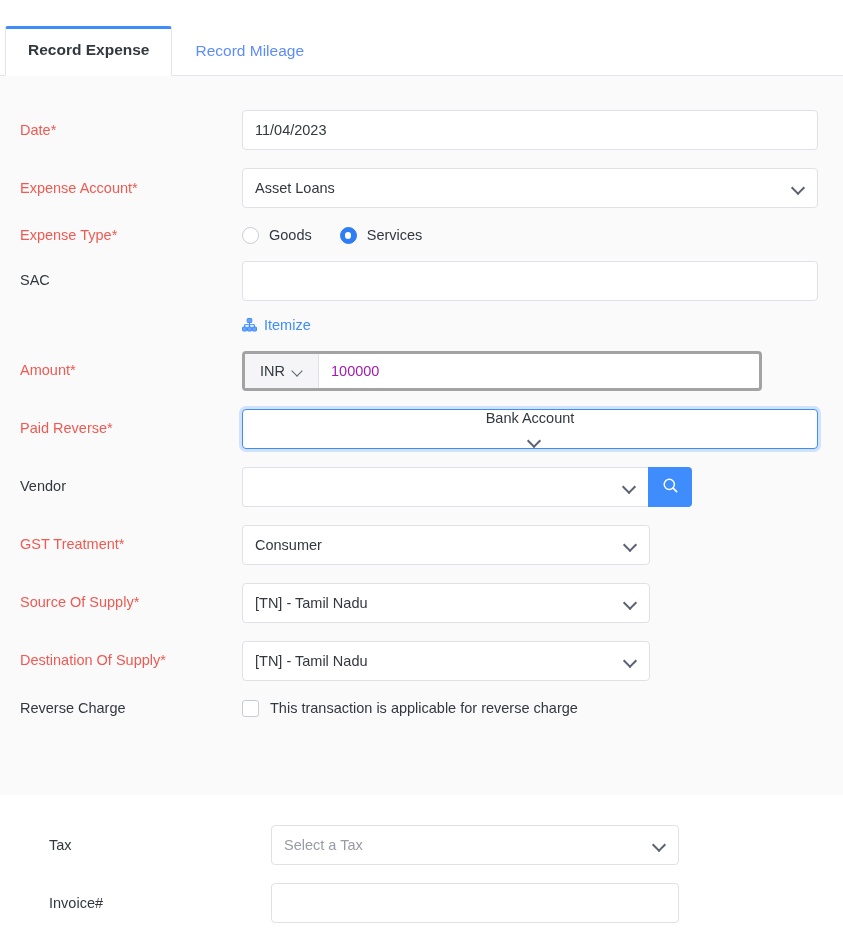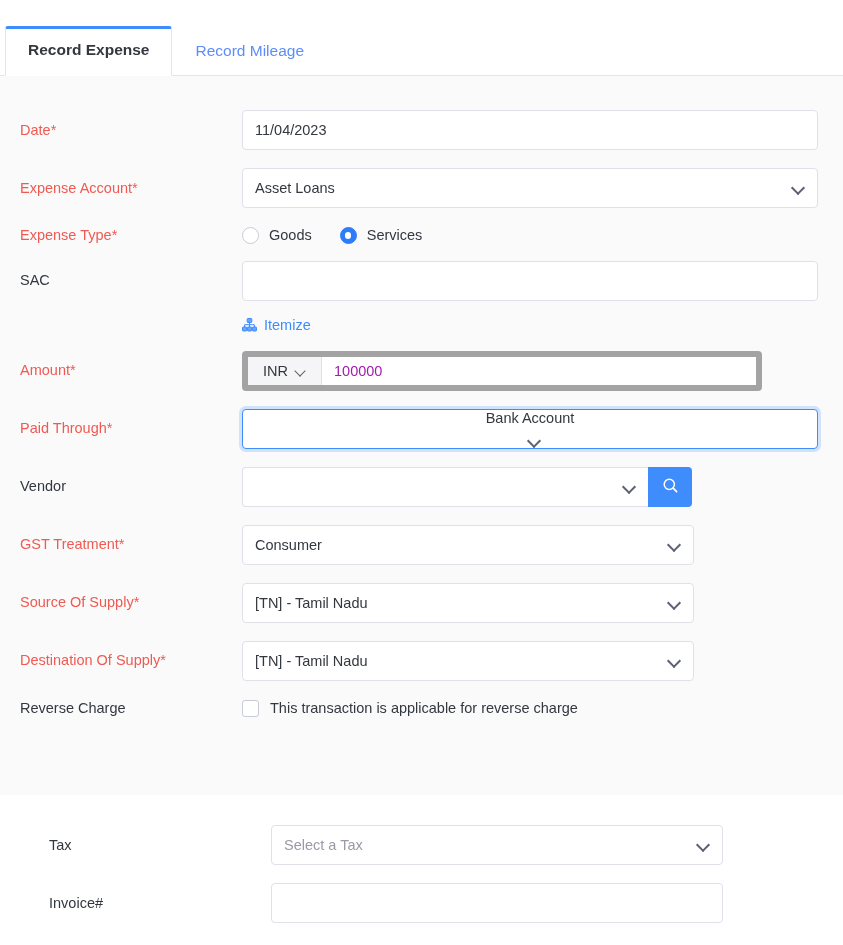--- a/index.html
+++ b/index.html
@@ -90,21 +90,21 @@
     border-radius: 4px;
     background: #ffffff;
     display: flex;
     align-items: center;
     padding: 0 12px;
     font-size: 14.5px;
     color: #33383f;
     position: relative;
   }
   .field.wide  { width: 576px; }
-  .field.med   { width: 452px; }
+  .field.med   { width: 408px; }
 
   .field .val { flex: 1; }
   .field .val.placeholder { color: #9a9aa8; }
 
   .caret {
     width: 14px;
     height: 14px;
     flex: 0 0 14px;
     margin-left: 8px;
     position: relative;
@@ -168,21 +168,21 @@
     cursor: pointer;
   }
   .itemize svg { margin-right: 7px; display:block; }
 
   
   .amount-combo {
     display: flex;
     align-items: stretch;
     width: 520px;
     height: 40px;
-    border: 6px solid #a3a3a3;
+    border: 3px solid #a3a3a3;
     border-radius: 4px;
     background: #fff;
     overflow: hidden;
   }
   .cur {
     width: 74px;
     flex: 0 0 74px;
     background: #f5f5f7;
     border-right: 1px solid #e0e1e8;
     display: flex;
@@ -316,21 +316,21 @@
           <span class="caret"></span>
         </div>
         <div class="amount-val">
           <span>100000</span>
         </div>
       </div>
     </div>
   </div>
 
   <div class="row">
-    <div class="label required">Paid Through*</div>
+    <div class="label required">Paid Reverse*</div>
     <div class="control">
       <div class="field wide focused">
         <span class="val">Bank Account</span>
         <span class="caret"></span>
       </div>
     </div>
   </div>
 
   <div class="row">
     <div class="label">Vendor</div>

